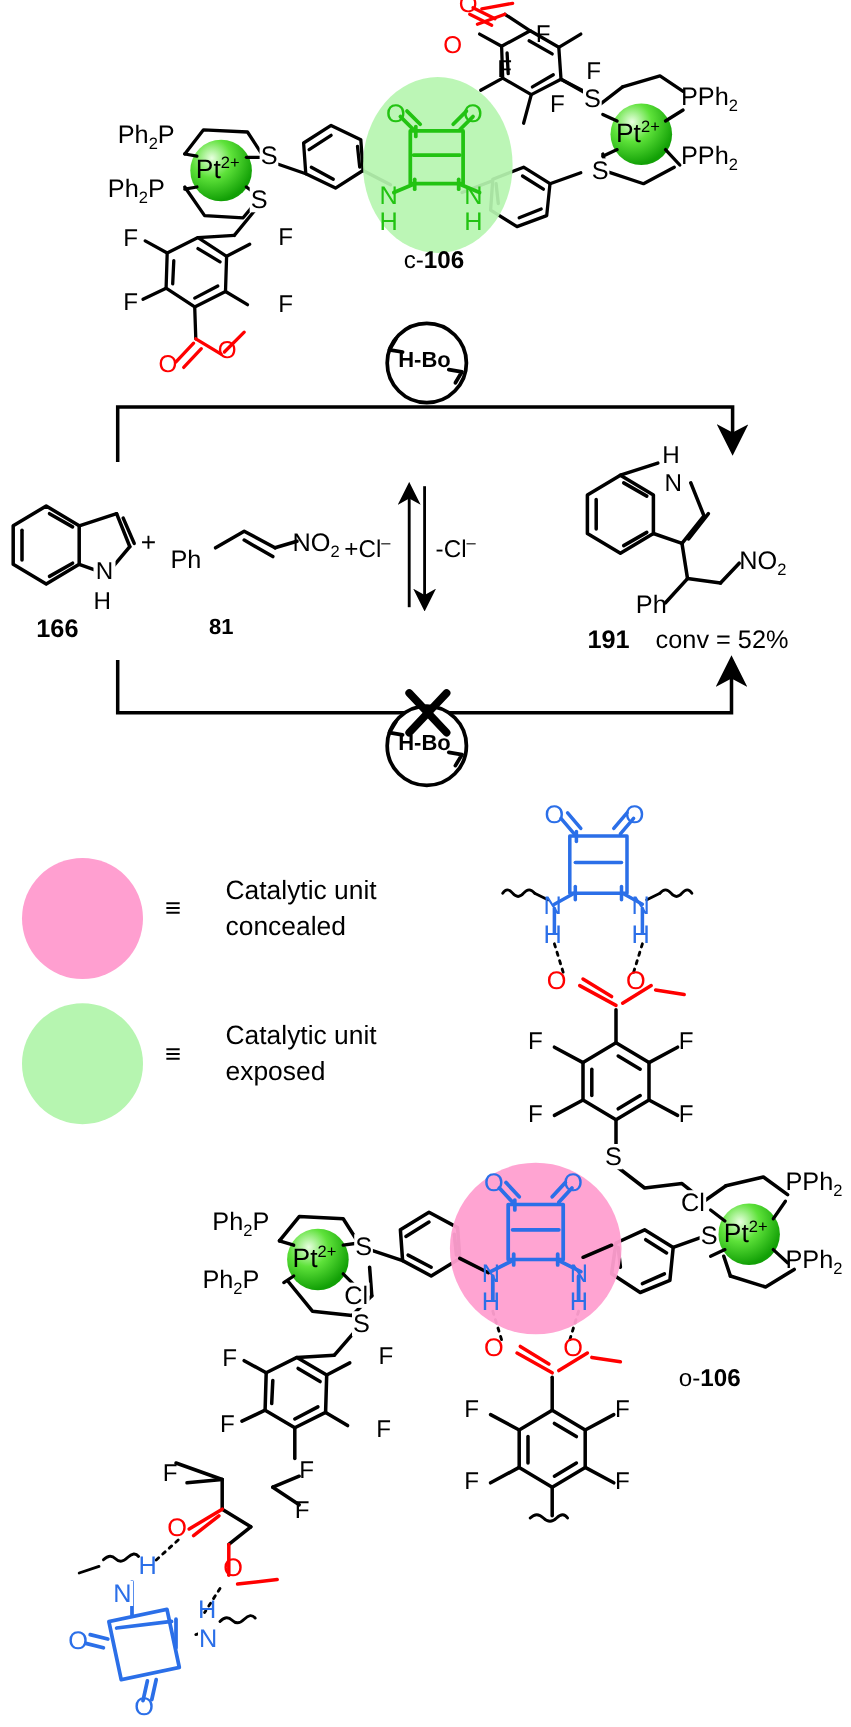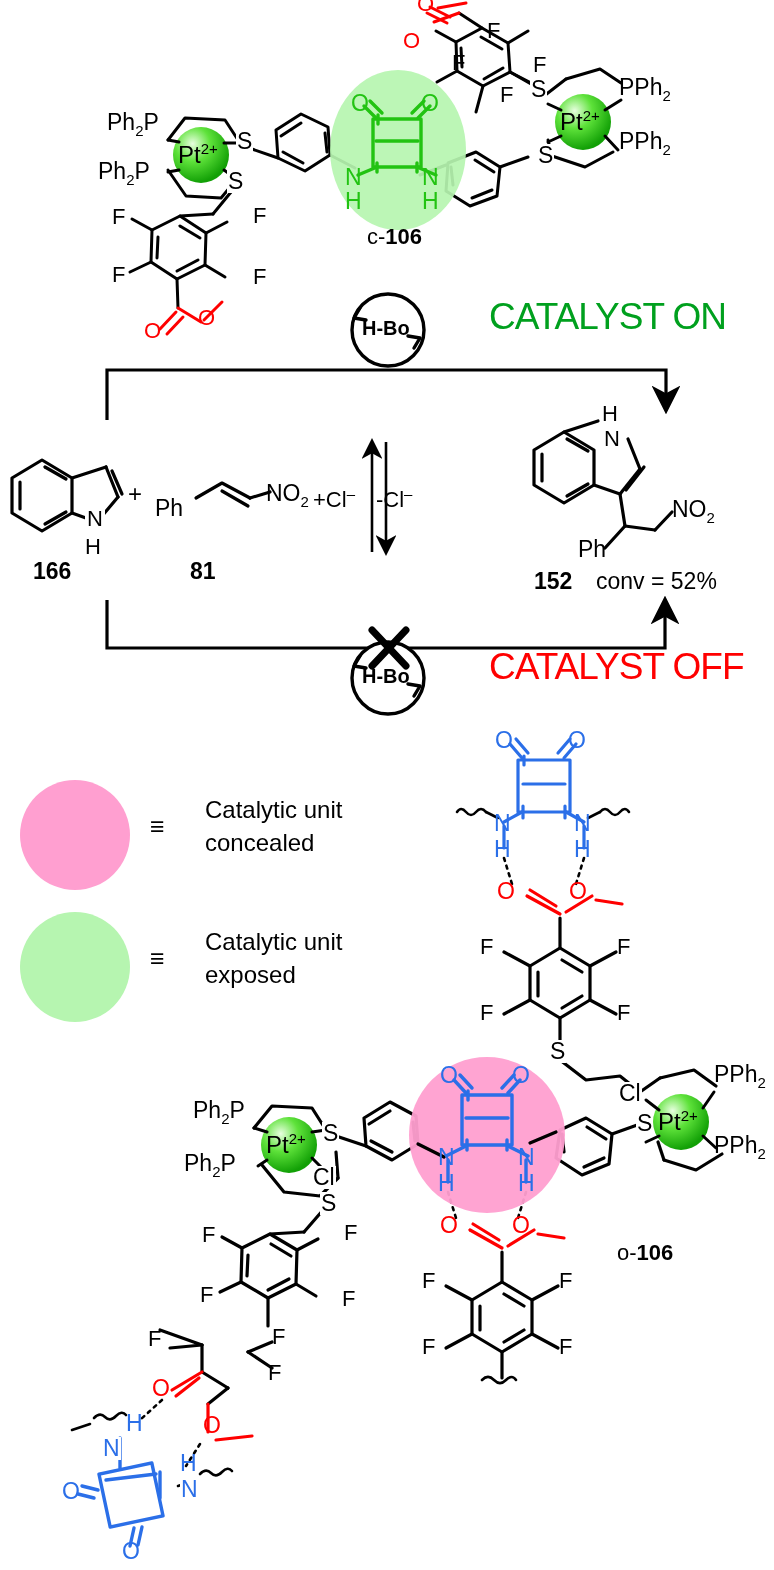--- a/index.html
+++ b/index.html
@@ -426,41 +426,39 @@
 <div class="lbl" style="left:533px;top:54px;font-size:22px;"><span>F</span></div>
 <div class="lbl" style="left:452px;top:52px;font-size:22px;"><span>F</span></div>
 <div class="lbl" style="left:500px;top:84px;font-size:22px;"><span>F</span></div>
 
 <div class="lbl" style="left:417px;top:-7px;font-size:22px;color:#FF0000;"><span>O</span></div>
 <div class="lbl" style="left:403px;top:30px;font-size:22px;color:#FF0000;"><span>O</span></div>
 
 <div class="lbl" style="left:362px;top:318px;font-size:20px;font-weight:bold;"><span>H-Bo</span></div>
 <div class="lbl" style="left:362px;top:666px;font-size:20px;font-weight:bold;"><span>H-Bo</span></div>
 
-<div class="lbl" style="left:489px;top:298px;font-size:37px;letter-spacing:-1px;color:#00A01E;">CATALYST ON</div>
-<div class="lbl" style="left:489px;top:648px;font-size:37px;letter-spacing:-1px;color:#FF0000;">CATALYST OFF</div>
 
 <div class="lbl" style="left:85px;top:508px;font-size:22px;background:#fff;padding:0 2px;"><span>N</span></div>
 <div class="lbl" style="left:85px;top:536px;font-size:22px;"><span>H</span></div>
 <div class="lbl" style="left:33px;top:560px;font-size:23px;font-weight:bold;">166</div>
 
 <div class="lbl" style="left:128px;top:482px;font-size:24px;">+</div>
 
 <div class="lbl" style="left:155px;top:497px;font-size:23px;">Ph</div>
 <div class="lbl" style="left:266px;top:482px;font-size:23px;"><span>NO</span><sub style="font-size:15px;">2</sub></div>
-<div class="lbl" style="left:190px;top:560px;font-size:23px;font-weight:bold;">81</div>
+<div class="lbl" style="left:190px;top:560px;font-size:20px;font-weight:bold;">81</div>
 
 <div class="lbl" style="left:313px;top:486px;font-size:22px;"><span>+Cl</span><sup style="font-size:15px;">–</sup></div>
-<div class="lbl" style="left:376px;top:486px;font-size:22px;text-align:right;"><span>-Cl</span><sup style="font-size:15px;">–</sup></div>
+<div class="lbl" style="left:396px;top:486px;font-size:22px;text-align:right;"><span>-Cl</span><sup style="font-size:15px;">–</sup></div>
 
 <div class="lbl" style="left:602px;top:428px;font-size:22px;background:#fff;padding:0 2px;"><span>N</span></div>
 <div class="lbl" style="left:602px;top:403px;font-size:22px;"><span>H</span></div>
 <div class="lbl" style="left:672px;top:498px;font-size:23px;"><span>NO</span><sub style="font-size:15px;">2</sub></div>
 <div class="lbl" style="left:578px;top:538px;font-size:23px;">Ph</div>
-<div class="lbl" style="left:534px;top:570px;font-size:23px;font-weight:bold;">152</div>
+<div class="lbl" style="left:534px;top:570px;font-size:23px;font-weight:bold;">191</div>
 <div class="lbl" style="left:596px;top:570px;font-size:23px;">conv = 52%</div>
 
 <div style="position:absolute;left:20px;top:780px;width:110px;height:110px;border-radius:50%;background:#FF9FD0;"></div>
 <div class="lbl" style="left:150px;top:814px;font-size:25px;">≡</div>
 <div class="lbl" style="left:205px;top:798px;font-size:24px;">Catalytic unit</div>
 <div class="lbl" style="left:205px;top:831px;font-size:24px;">concealed</div>
 
 <div style="position:absolute;left:20px;top:912px;width:110px;height:110px;border-radius:50%;background:#B6F5B0;"></div>
 <div class="lbl" style="left:150px;top:946px;font-size:25px;">≡</div>
 <div class="lbl" style="left:205px;top:930px;font-size:24px;">Catalytic unit</div>

